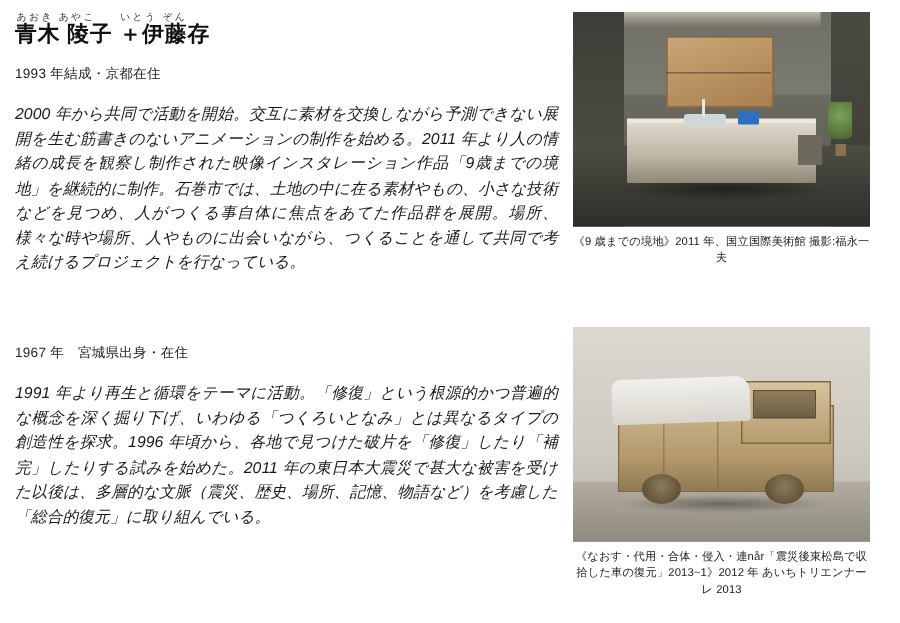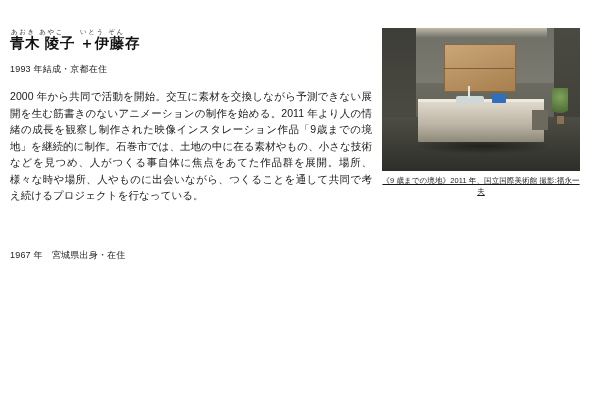--- a/index.html
+++ b/index.html
@@ -13,40 +13,38 @@
     font-family: "Liberation Sans", sans-serif;
     color: #1a1a1a;
     overflow: hidden;
   }
   .page {
     position: relative;
     width: 600px;
     height: 358px;
     box-sizing: border-box;
     padding: 8px 10px 16px 10px;
-    margin-top: 20px;
   }
   .entry {
     display: flex;
     flex-direction: row;
     align-items: flex-start;
     width: 580px;
   }
   .entry-1 { height: 196px; }
   .entry-2 { height: 200px; padding-top: 14px; }
 
   .text-col {
     width: 372px;
     padding-right: 10px;
     box-sizing: border-box;
   }
   .media-col {
     width: 198px;
     box-sizing: border-box;
-    text-decoration: underline;
   }
 
   .name-block {
     position: relative;
     display: inline-block;
     padding-top: 7px;
   }
   .ruby {
     position: absolute;
     top: 0;
@@ -74,20 +72,21 @@
     margin-top: 11px;
     letter-spacing: 0.2px;
   }
   .body-text {
     font-size: 10.5px;
     line-height: 16.5px;
     color: #181818;
     margin-top: 12px;
     text-align: justify;
     letter-spacing: 0.05px;
+    font-style: italic;
   }
 
   .photo {
     width: 198px;
     height: 143px;
     position: relative;
     overflow: hidden;
     background: #2a2a28;
   }
   .caption {
@@ -260,16 +259,35 @@
         <div class="p1-pot"></div>
       </div>
       <div class="caption">《9 歳までの境地》2011 年、国立国際美術館
 撮影:福永一夫</div>
     </div>
   </div>
 
   <div class="entry entry-2">
     <div class="text-col">
       <div class="meta">1967 年　宮城県出身・在住</div>
+      <div class="body-text">1991 年より再生と循環をテーマに活動。「修復」という根源的かつ普遍的な概念を深く掘り下げ、いわゆる「つくろいとなみ」とは異なるタイプの創造性を探求。1996 年頃から、各地で見つけた破片を「修復」したり「補完」したりする試みを始めた。2011 年の東日本大震災で甚大な被害を受けた以後は、多層的な文脈（震災、歴史、場所、記憶、物語など）を考慮した「総合的復元」に取り組んでいる。</div>
+    </div>
+    <div class="media-col">
+      <div class="photo">
+        <div class="p2-bg"></div>
+        <div class="p2-floor"></div>
+        <div class="p2-shadow"></div>
+        <div class="p2-body"></div>
+        <div class="p2-tape1"></div>
+        <div class="p2-tape2"></div>
+        <div class="p2-tape3"></div>
+        <div class="p2-cab"></div>
+        <div class="p2-window"></div>
+        <div class="p2-cloth"></div>
+        <div class="p2-wheel1"></div>
+        <div class="p2-wheel2"></div>
+      </div>
+      <div class="caption">《なおす・代用・合体・侵入・連når「震災後東松島で収拾した車の復元」2013~1》2012 年
+あいちトリエンナーレ 2013</div>
     </div>
   </div>
 
 </div>
 
 </body></html>

